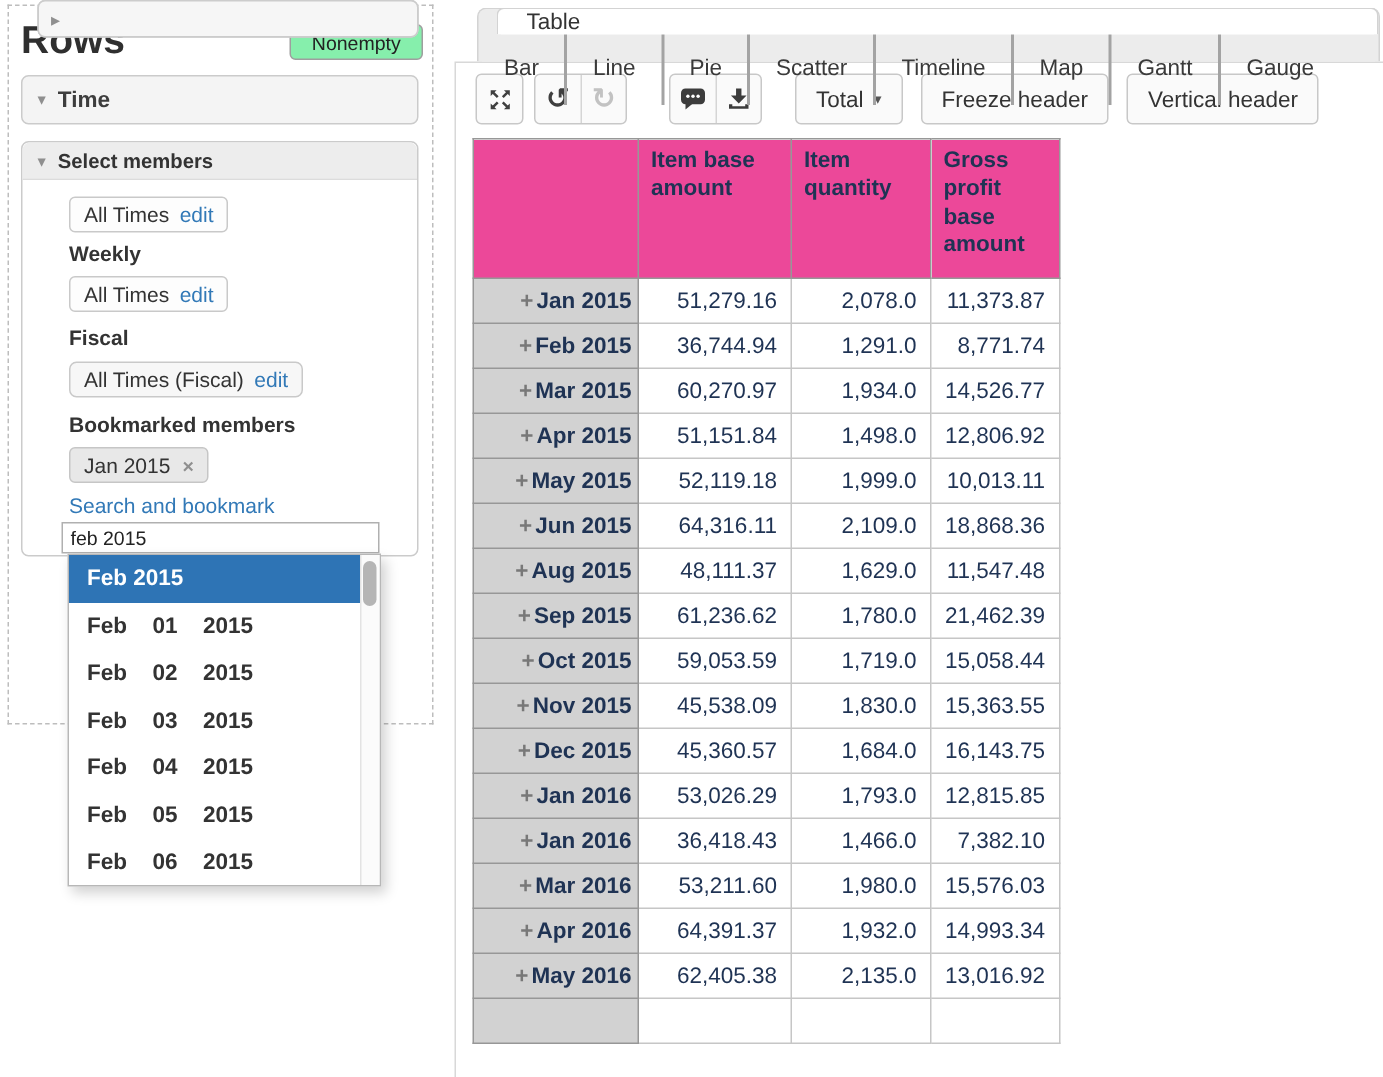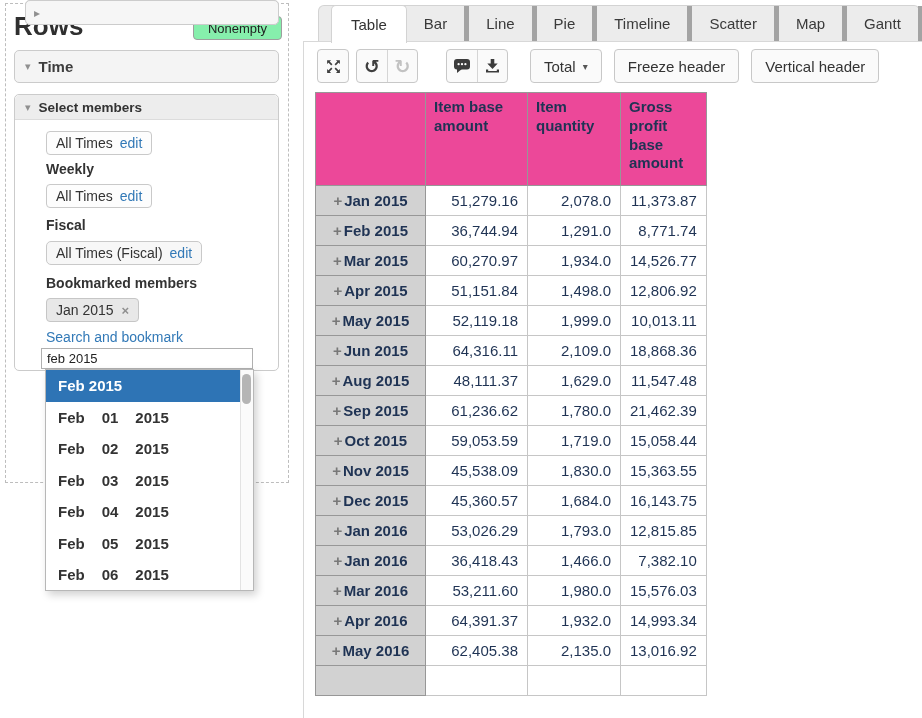--- a/index.html
+++ b/index.html
@@ -53,49 +53,49 @@
              font-size:15px; color:#333; cursor:pointer; }
   .dd-item.selected { background:#2e74b5; color:#fff; font-weight:700; }
   .dd-item .b { font-weight:700; }
   .dd-item .n { margin:0 17px;font-weight:bold; }
 
   
   .content-box { left:303px; top:41px; width:625px; height:700px;
                  border:1px solid #d8d8d8; background:#fff; }
   .tabbar { left:318px; top:5px; right:2px; height:36px; background:#ececec;
             border:1px solid #d3d3d3; border-bottom:none; border-radius:6px 6px 0 0;
-            display:flex; align-items:stretch; z-index:2; }
+            display:flex; align-items:stretch; z-index:2;flex-direction:column; }
   .tab-active { background:#fff; border:1px solid #d3d3d3; border-bottom:none;
                 border-radius:5px 5px 0 0; margin:-1px 0 -2px 12px; height:38px;
                 display:flex; align-items:center; padding:0 19px; font-size:15px;
                 color:#333; z-index:3; cursor:pointer; }
   .tabs-rest { display:flex; }
   .tab { display:flex; align-items:center; padding:16px 17px; font-size:15px; color:#3a3a3a; cursor:pointer; }
-  .tab + .tab { border-left:5px solid #a3a3a3; }
+  .tab + .tab { border-left:2px solid #a3a3a3; }
 
   .toolbar { left:317px; top:49px; display:flex; align-items:flex-start; }
   .tbtn { height:34px; background:#fafafa; border:1px solid #c8c8c8; border-radius:4px;
           display:flex; align-items:center; font-size:15px; color:#333; cursor:pointer; }
   .icell { width:30px; height:32px; display:flex; align-items:center; justify-content:center; }
   .icell + .icell { border-left:1px solid #d5d5d5; }
   .uicon { font-family:"DejaVu Sans",sans-serif; font-size:19px; font-weight:700; color:#3f3f3f; line-height:1; }
   .uicon.disabled { color:#c2c2c2; }
   .lblbtn { padding:0 13px; }
   .tcaret { font-size:10px; color:#555; margin-left:7px; }
   .ml7{margin-left:7px;} .ml28{margin-left:28px;} .ml22{margin-left:22px;} .ml12{margin-left:12px;}
 
   
   .grid { left:315px; top:92px; border-collapse:collapse; table-layout:fixed; }
   .grid th, .grid td { overflow:hidden; }
   .grid .hcell { background:#ec4899; border:1px solid #979797; color:#1f3354;
                  font-weight:700; font-size:15px; text-align:left; vertical-align:top;
                  padding:5px 8px; line-height:1.25; }
   .grid .corner { height:93px; }
   .grid .rowhead { background:#d2d2d2; border:1px solid #979797; color:#1f3354;
-                   font-weight:700; font-size:15px; text-align:center; padding:0 4px;
+                   font-weight:700; font-size:15px; text-align:right; padding:0 4px;
                    height:30px; white-space:nowrap; cursor:pointer; }
   .grid .rowhead .plus { color:#787878; font-weight:700; margin-right:2px; }
   .grid td.val { border:1px solid #c6c6c6; color:#1f3354; font-size:15px;
                  text-align:right; padding:0 9px; height:30px; white-space:nowrap; }
 </style>
 </head>
 <body>
 
 <div class="abs rows-container"></div>
 
@@ -212,23 +212,23 @@
 <div class="abs tabbar">
   <div class="tab-active">Table</div>
   <div class="tabs-rest">
 
       <div class="tab">Bar</div>
 
       <div class="tab">Line</div>
 
       <div class="tab">Pie</div>
 
+      <div class="tab">Scatter</div>
+
       <div class="tab">Timeline</div>
-
-      <div class="tab">Scatter</div>
 
       <div class="tab">Map</div>
 
       <div class="tab">Gantt</div>
 
       <div class="tab">Gauge</div>
     </div>
 </div>
 
 <div class="abs toolbar">

